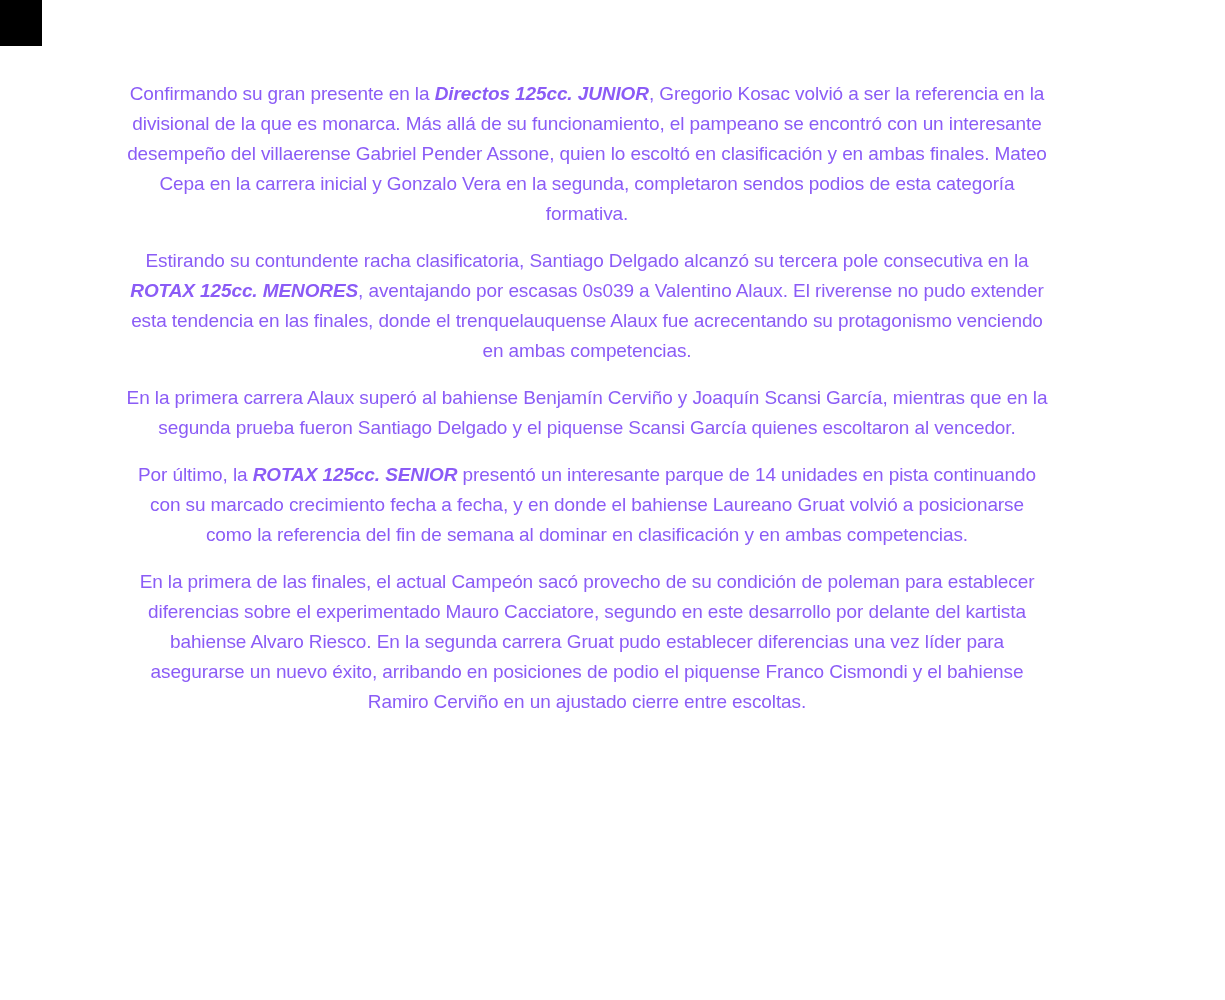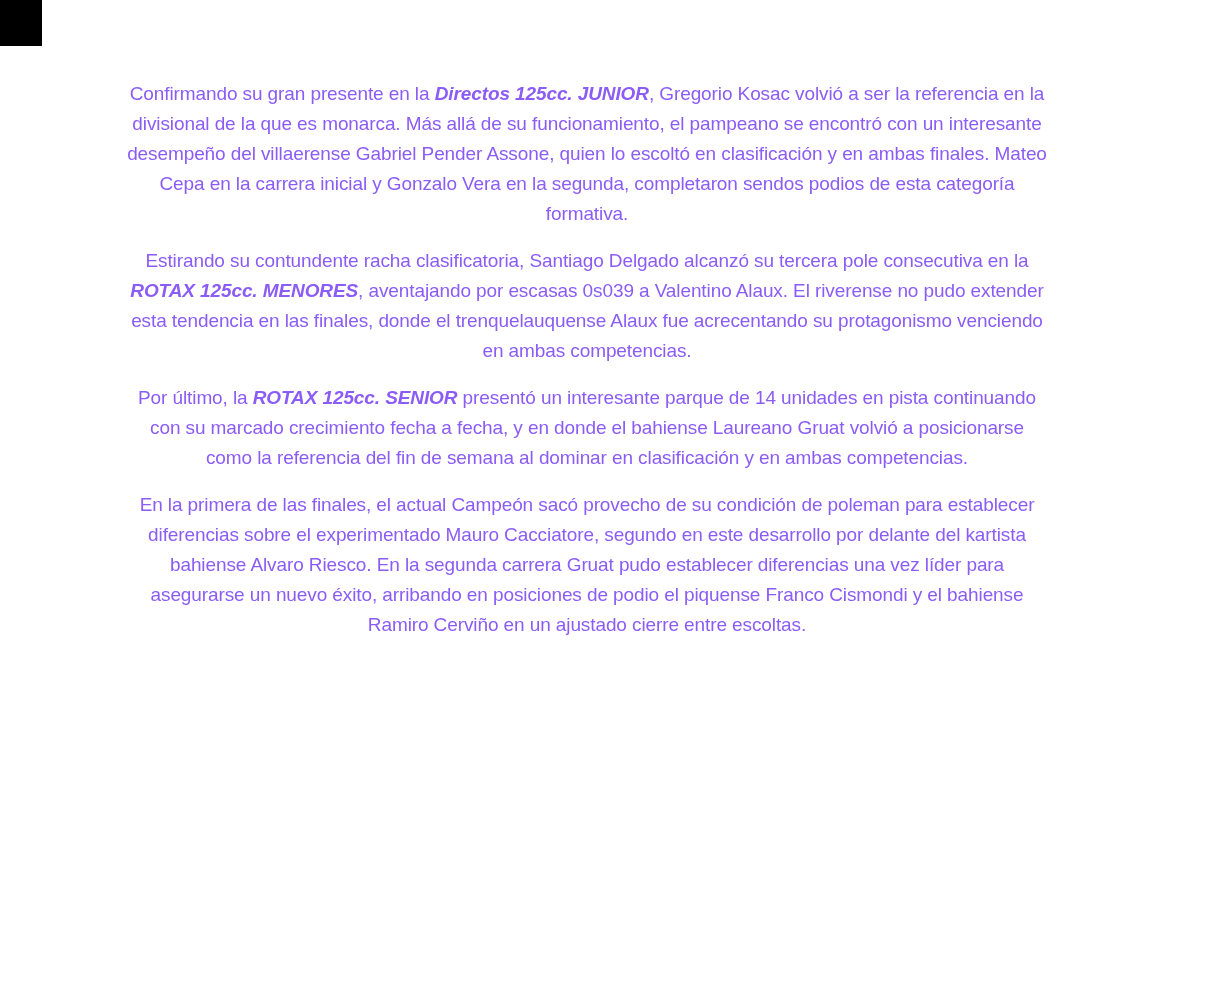--- a/index.html
+++ b/index.html
@@ -52,16 +52,17 @@
   }
 </style>
 </head>
 <body>
 
 <div class="page">
   <div class="corner-mark"></div>
   <div class="doc-body">
       <p><span class="run-normal">Confirmando su gran presente en la </span><span class="run-bold-italic">Directos 125cc. JUNIOR</span><span class="run-normal">, Gregorio Kosac volvió a ser la referencia en la divisional de la que es monarca. Más allá de su funcionamiento, el pampeano se encontró con un interesante desempeño del villaerense Gabriel Pender Assone, quien lo escoltó en clasificación y en ambas finales. Mateo Cepa en la carrera inicial y Gonzalo Vera en la segunda, completaron sendos podios de esta categoría formativa.</span></p>
       <p><span class="run-normal">Estirando su contundente racha clasificatoria, Santiago Delgado alcanzó su tercera pole consecutiva en la </span><span class="run-bold-italic">ROTAX 125cc. MENORES</span><span class="run-normal">, aventajando por escasas 0s039 a Valentino Alaux. El riverense no pudo extender esta tendencia en las finales, donde el trenquelauquense Alaux fue acrecentando su protagonismo venciendo en ambas competencias.</span></p>
+      <p><span class="run-normal">En la primera carrera Alaux superó al bahiense Benjamín Cerviño y Joaquín Scansi García, mientras que en la segunda prueba fueron Santiago Delgado y el piquense Scansi García quienes escoltaron al vencedor.</span></p>
       <p><span class="run-normal">Por último, la </span><span class="run-bold-italic">ROTAX 125cc. SENIOR</span><span class="run-normal"> presentó un interesante parque de 14 unidades en pista continuando con su marcado crecimiento fecha a fecha, y en donde el bahiense Laureano Gruat volvió a posicionarse como la referencia del fin de semana al dominar en clasificación y en ambas competencias.</span></p>
       <p><span class="run-normal">En la primera de las finales, el actual Campeón sacó provecho de su condición de poleman para establecer diferencias sobre el experimentado Mauro Cacciatore, segundo en este desarrollo por delante del kartista bahiense Alvaro Riesco. En la segunda carrera Gruat pudo establecer diferencias una vez líder para asegurarse un nuevo éxito, arribando en posiciones de podio el piquense Franco Cismondi y el bahiense Ramiro Cerviño en un ajustado cierre entre escoltas.</span></p>
     </div>
 </div>
 
 </body></html>

